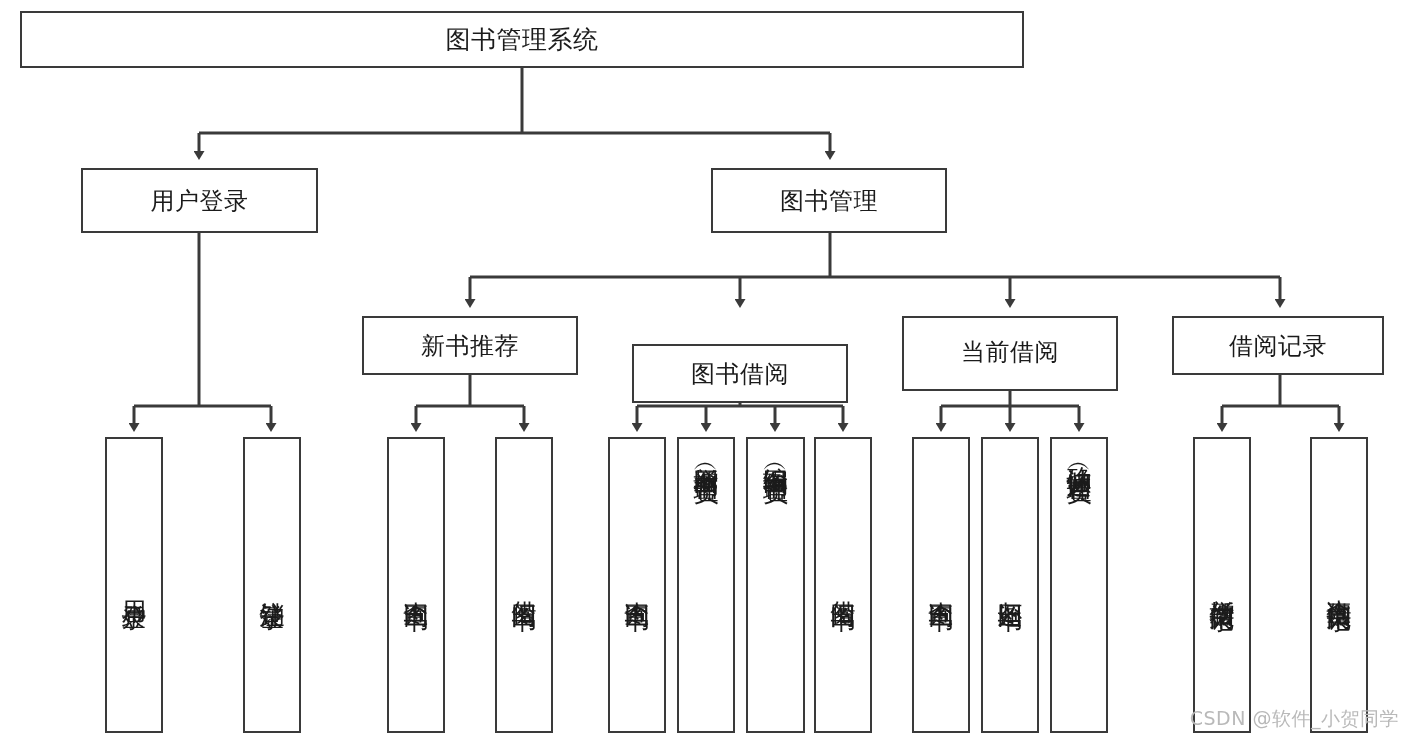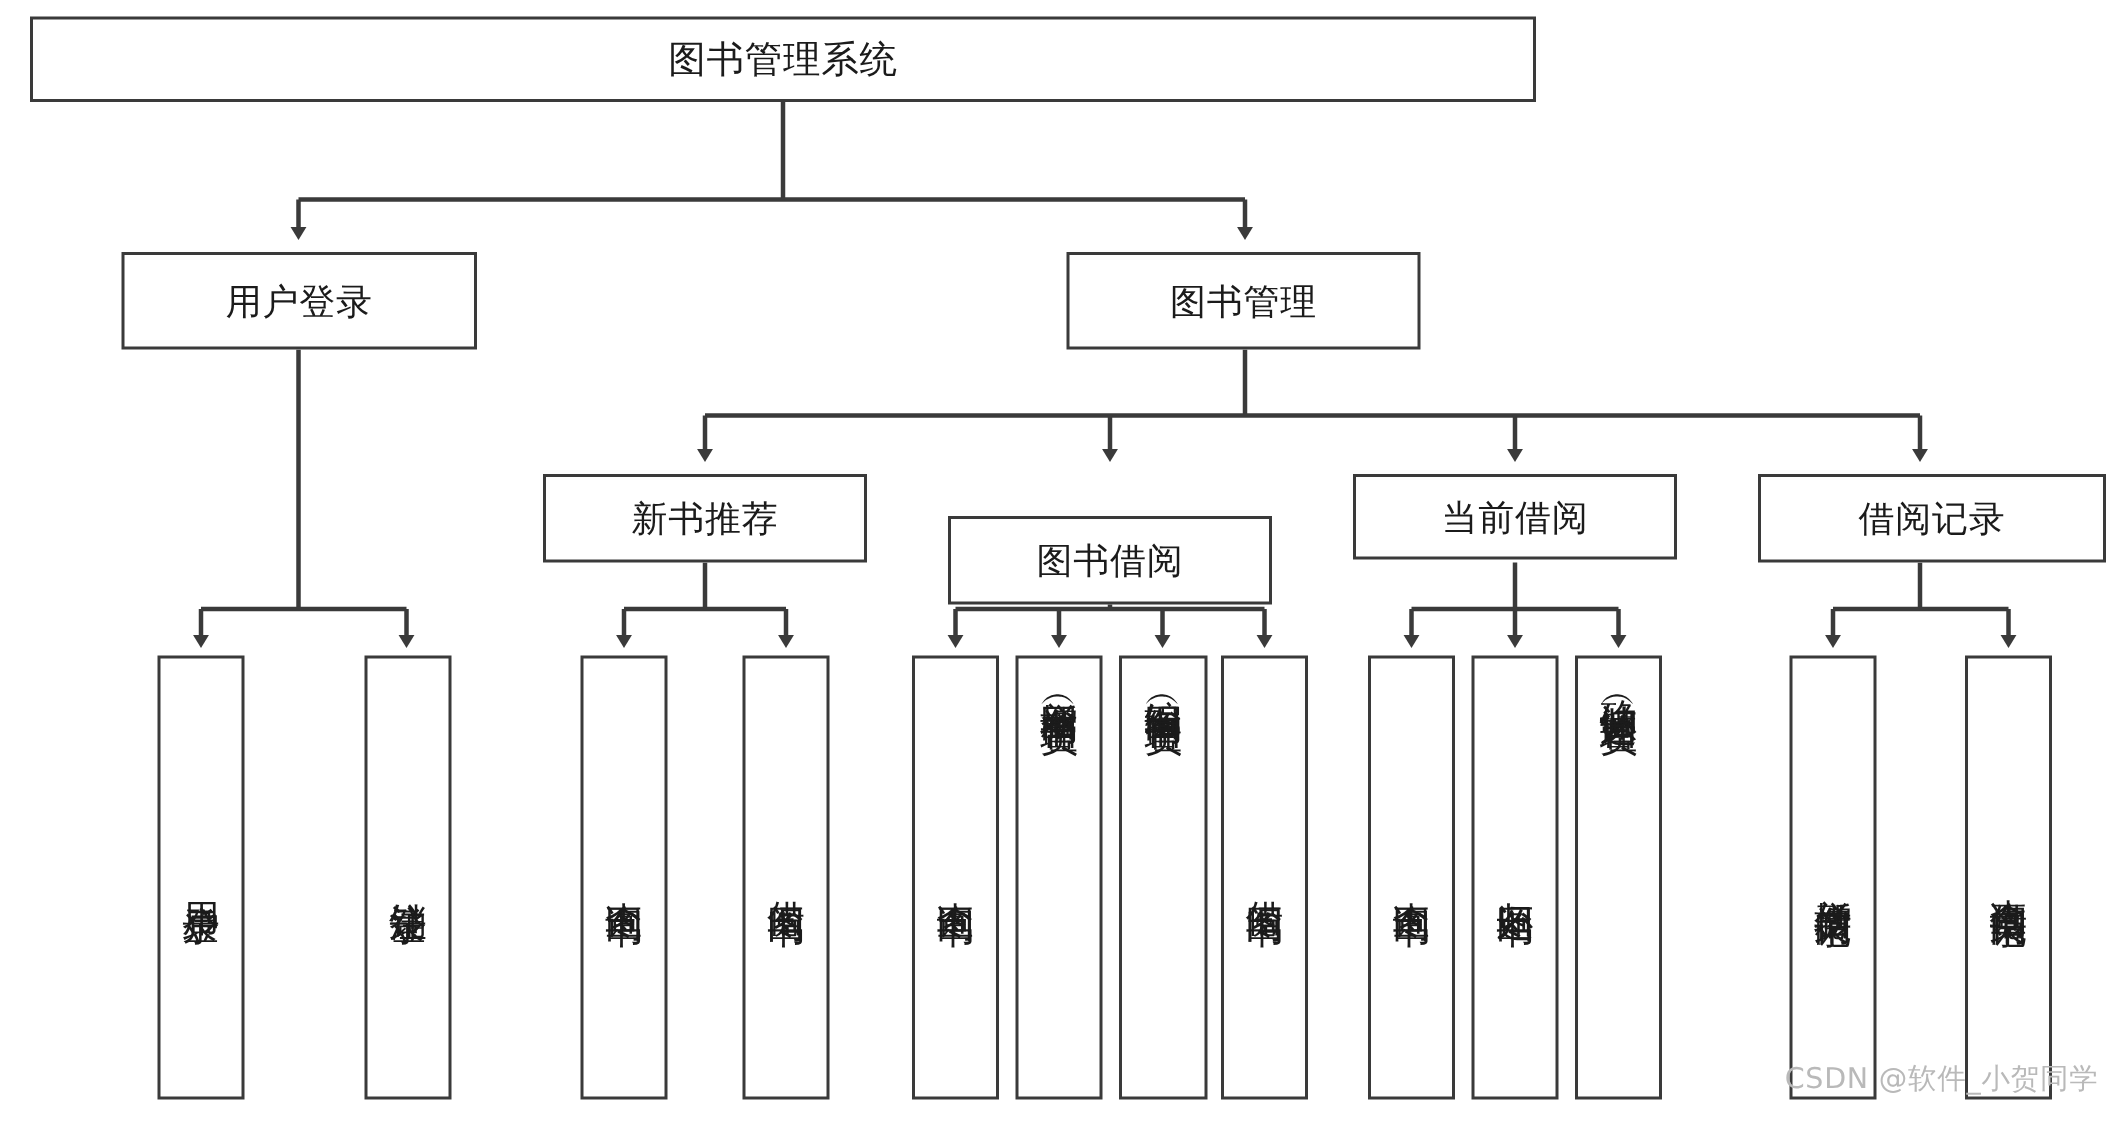--- a/index.html
+++ b/index.html
@@ -120,24 +120,24 @@
   <div class="node h" style="left:711px;top:168px;width:236px;height:65px;">
     <span class="lbl">图书管理</span>
   </div>
 
   <div class="node h" style="left:362px;top:316px;width:216px;height:59px;">
     <span class="lbl">新书推荐</span>
   </div>
   <div class="node h" style="left:632px;top:316px;width:216px;height:59px;margin-top:28px;">
     <span class="lbl">图书借阅</span>
   </div>
-  <div class="node h" style="left:902px;top:316px;width:216px;height:57px;">
+  <div class="node h" style="left:902px;top:316px;width:216px;height:75px;font-family:Liberation Mono, monospace;">
     <span class="lbl">当前借阅</span>
   </div>
-  <div class="node h" style="left:1172px;top:316px;width:232px;height:59px;">
+  <div class="node h" style="left:1172px;top:316px;width:212px;height:59px;">
     <span class="lbl">借阅记录</span>
   </div>
 
   <div class="node v mid" style="left:105px;top:437px;width:58px;height:296px;">
     <span class="lbl">用户登录</span>
   </div>
   <div class="node v mid" style="left:243px;top:437px;width:58px;height:296px;">
     <span class="lbl">注销登录</span>
   </div>
 

